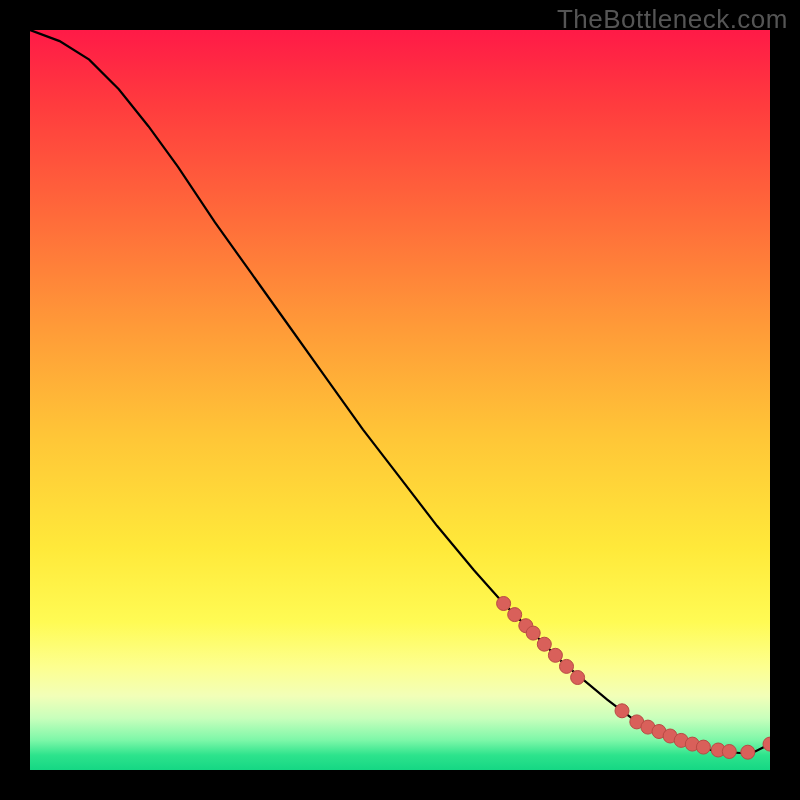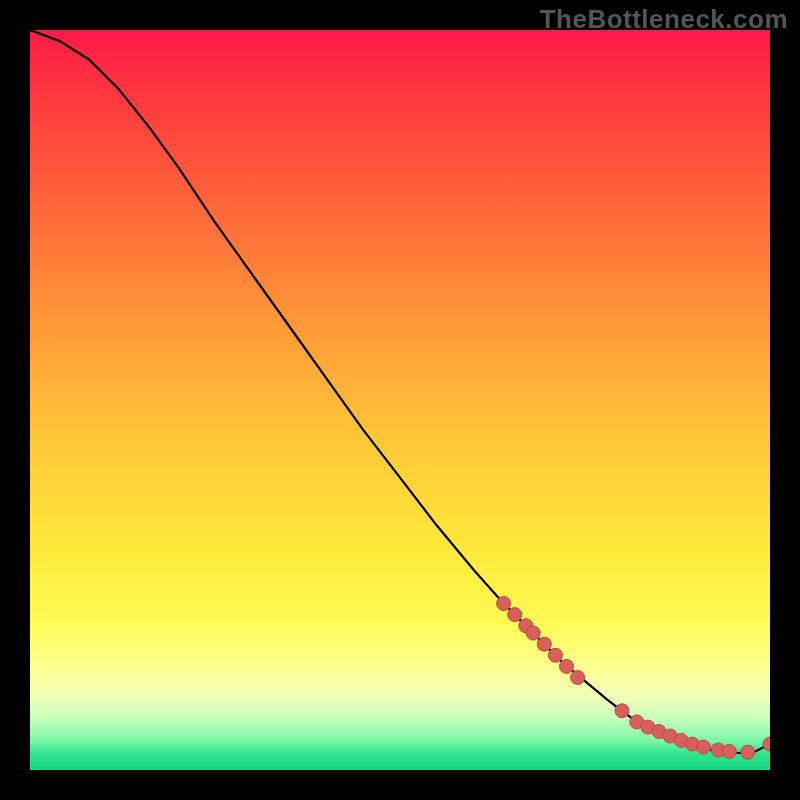--- a/index.html
+++ b/index.html
@@ -16,21 +16,21 @@
     width: 800px;
     height: 800px;
     background: #000;
   }
   .watermark {
     position: absolute;
     top: 4px;
     right: 12px;
     color: #555;
     font-size: 26px;
-    font-weight: bold;
+    font-weight: normal;
     letter-spacing: 0.5px;
     user-select: none;
   }
   .plot-area {
     position: absolute;
     left: 30px;
     top: 30px;
     width: 740px;
     height: 740px;
     

